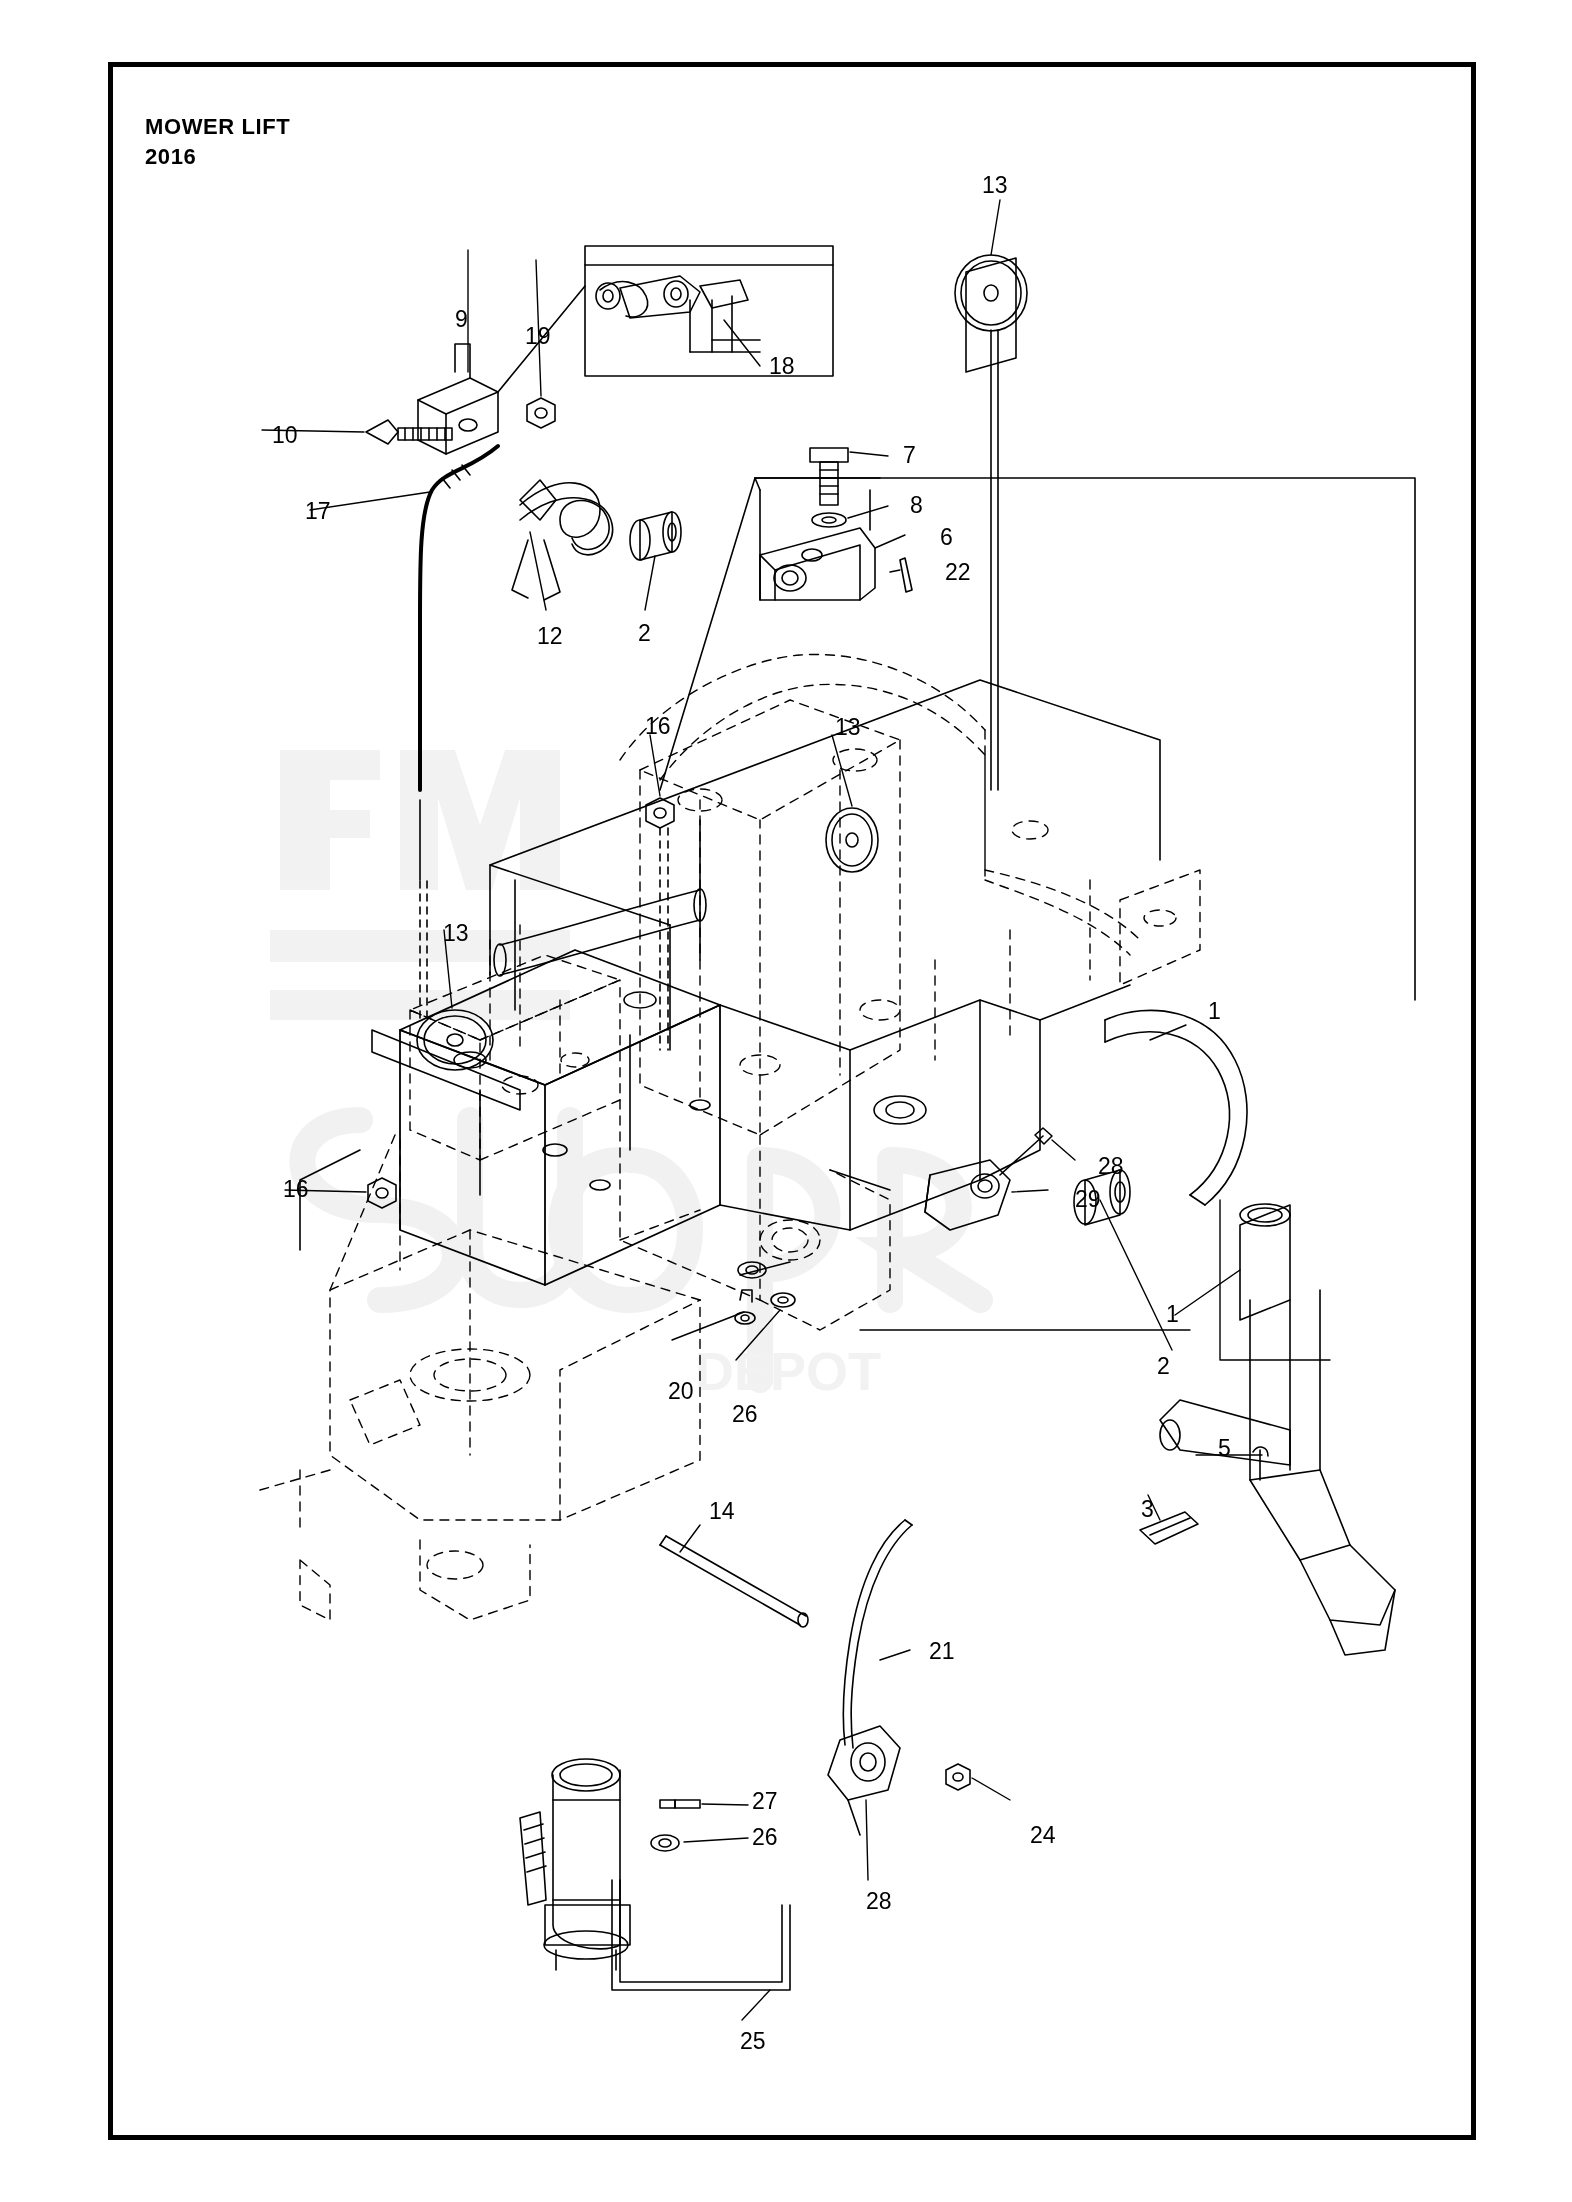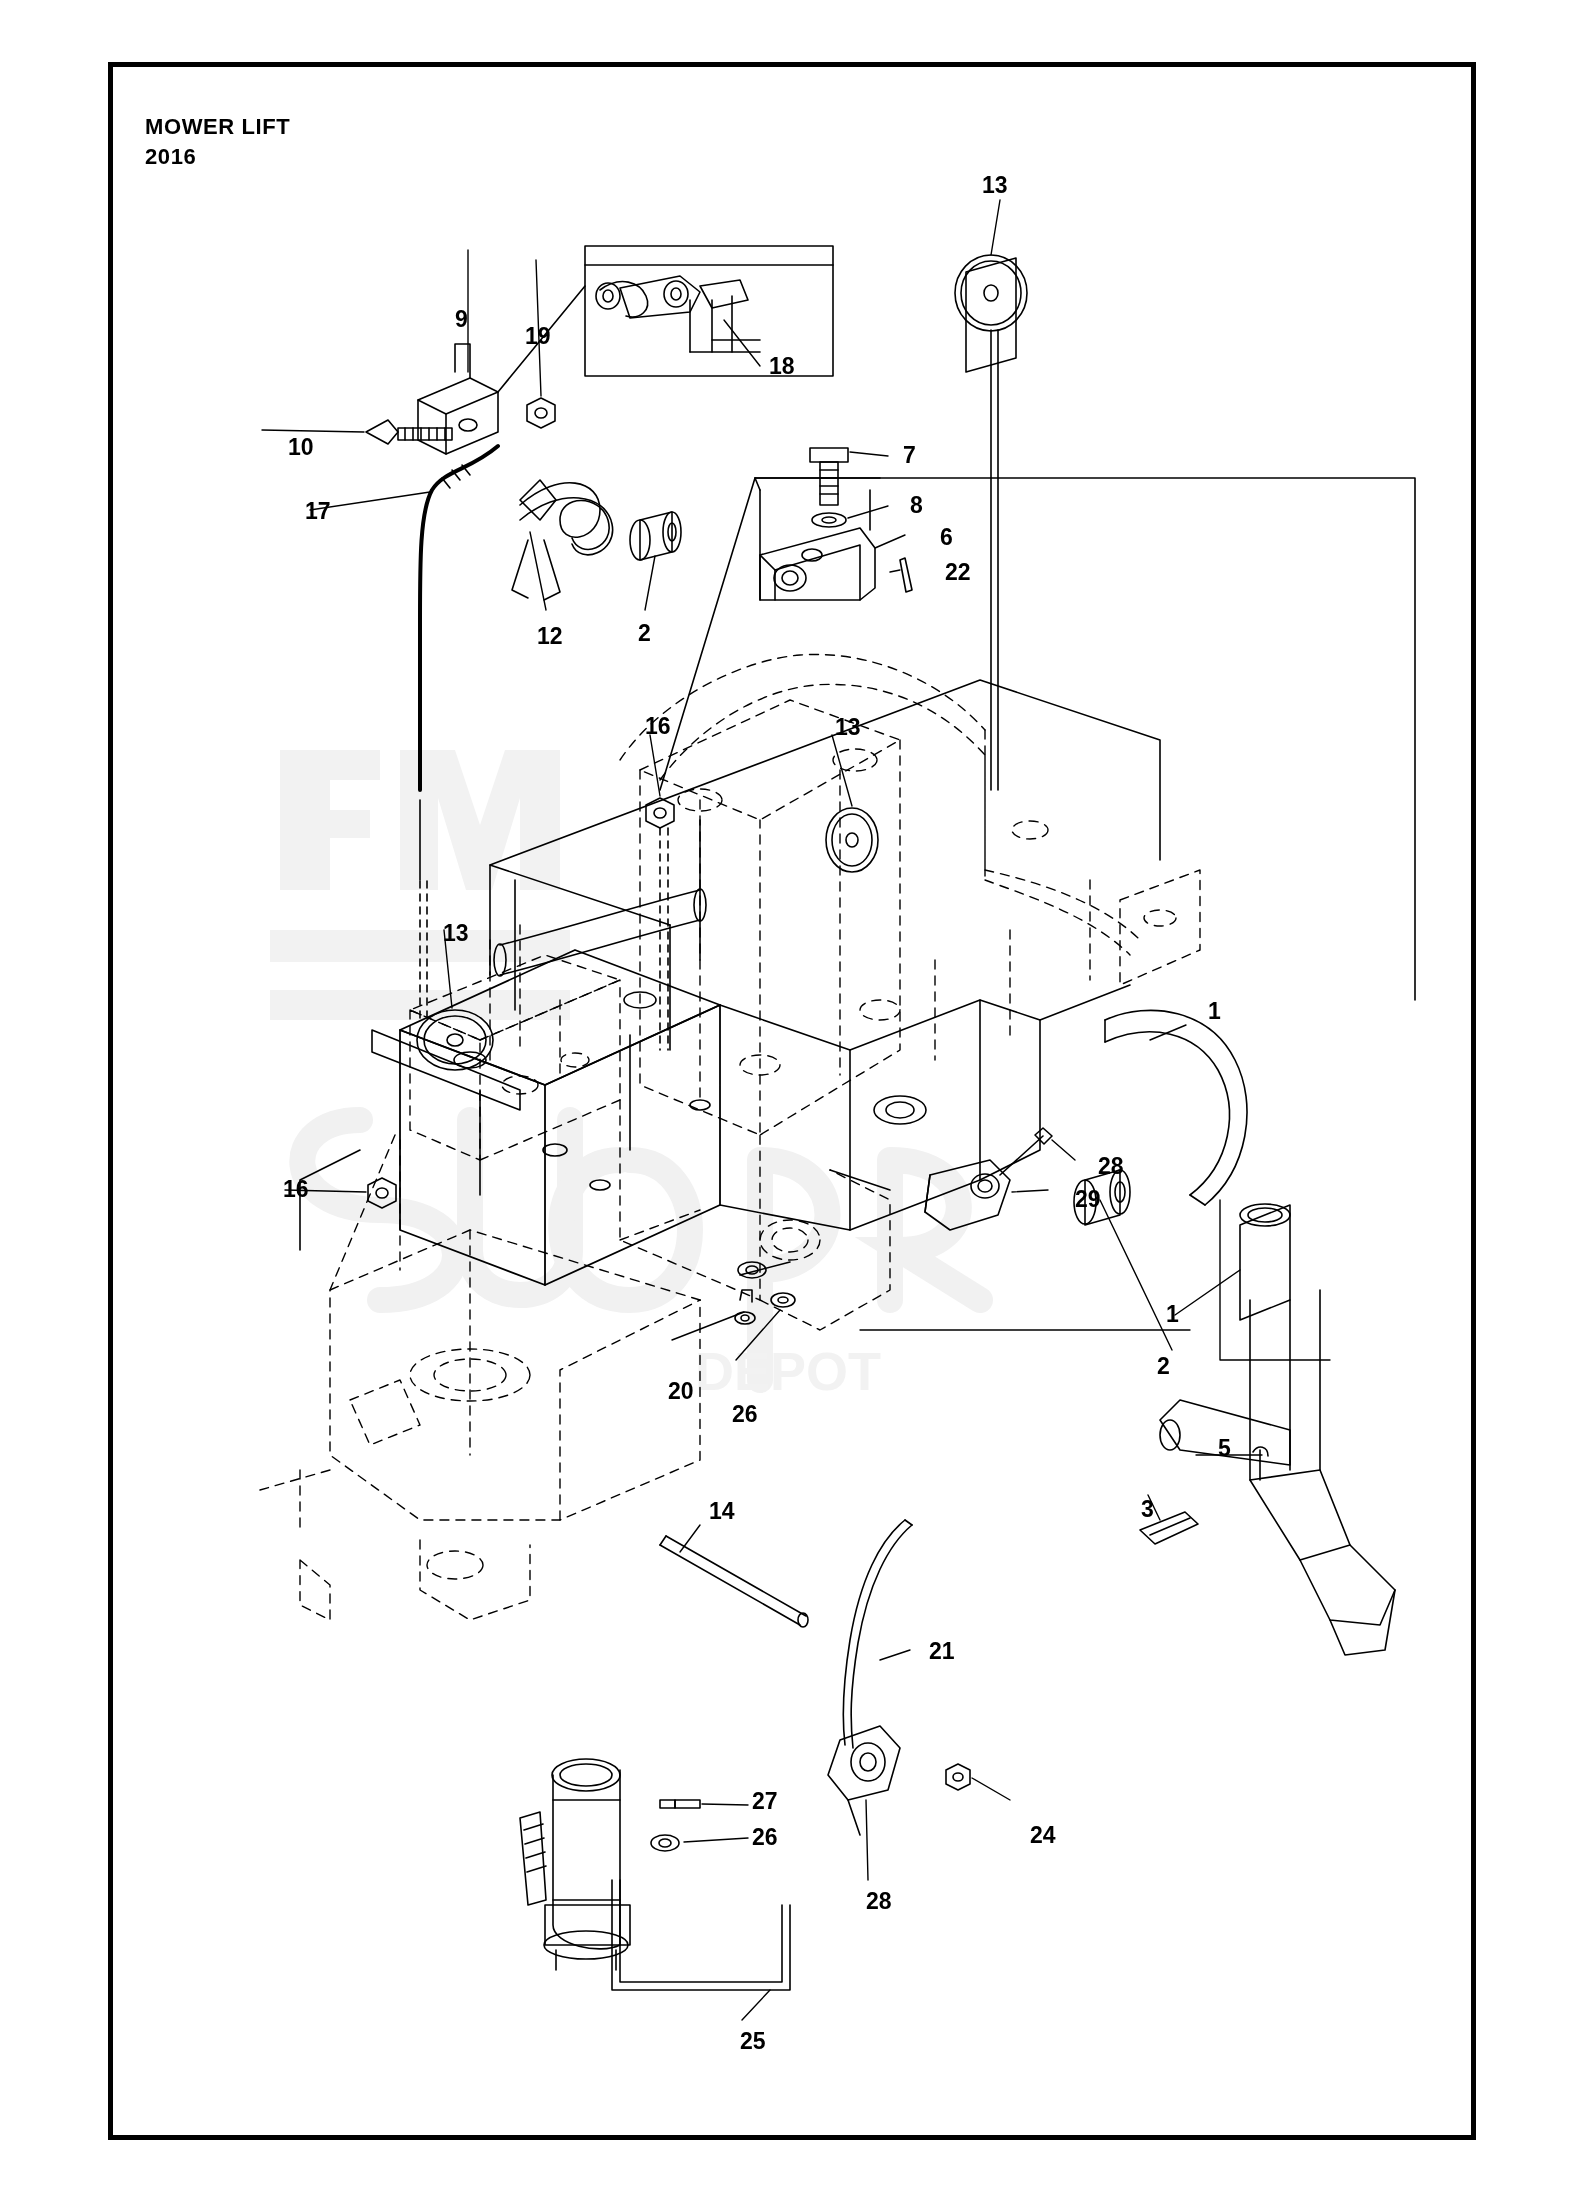--- a/index.html
+++ b/index.html
@@ -56,21 +56,21 @@
     position: absolute;
     left: 0;
     top: 0;
     width: 1572px;
     height: 2202px;
     pointer-events: none;
   }
   .callout {
     position: absolute;
     font-size: 23px;
-    font-weight: bold;
+    font-weight: normal;
     color: #000000;
     line-height: 1;
     white-space: nowrap;
   }
 </style>
 </head>
 <body>
 
 <div id="page">
 
@@ -398,21 +398,21 @@
         <path d="M1220 1200 L1220 1360 L1330 1360"></path>
         <path d="M860 1330 L1190 1330"></path>
       </g>
     </g>
   </svg>
 
   <div class="callout" style="left:982px; top:174px;">13</div>
   <div class="callout" style="left:455px; top:308px;">9</div>
   <div class="callout" style="left:525px; top:325px;">19</div>
   <div class="callout" style="left:769px; top:355px;">18</div>
-  <div class="callout" style="left:272px; top:436px;margin-left:16px;">10</div>
+  <div class="callout" style="left:272px; top:424px;">10</div>
   <div class="callout" style="left:903px; top:444px;">7</div>
   <div class="callout" style="left:910px; top:494px;">8</div>
   <div class="callout" style="left:305px; top:500px;">17</div>
   <div class="callout" style="left:940px; top:526px;">6</div>
   <div class="callout" style="left:935px; top:561px;margin-left:10px;">22</div>
   <div class="callout" style="left:537px; top:625px;">12</div>
   <div class="callout" style="left:638px; top:622px;">2</div>
   <div class="callout" style="left:645px; top:715px;">16</div>
   <div class="callout" style="left:835px; top:716px;">13</div>
   <div class="callout" style="left:443px; top:922px;">13</div>

